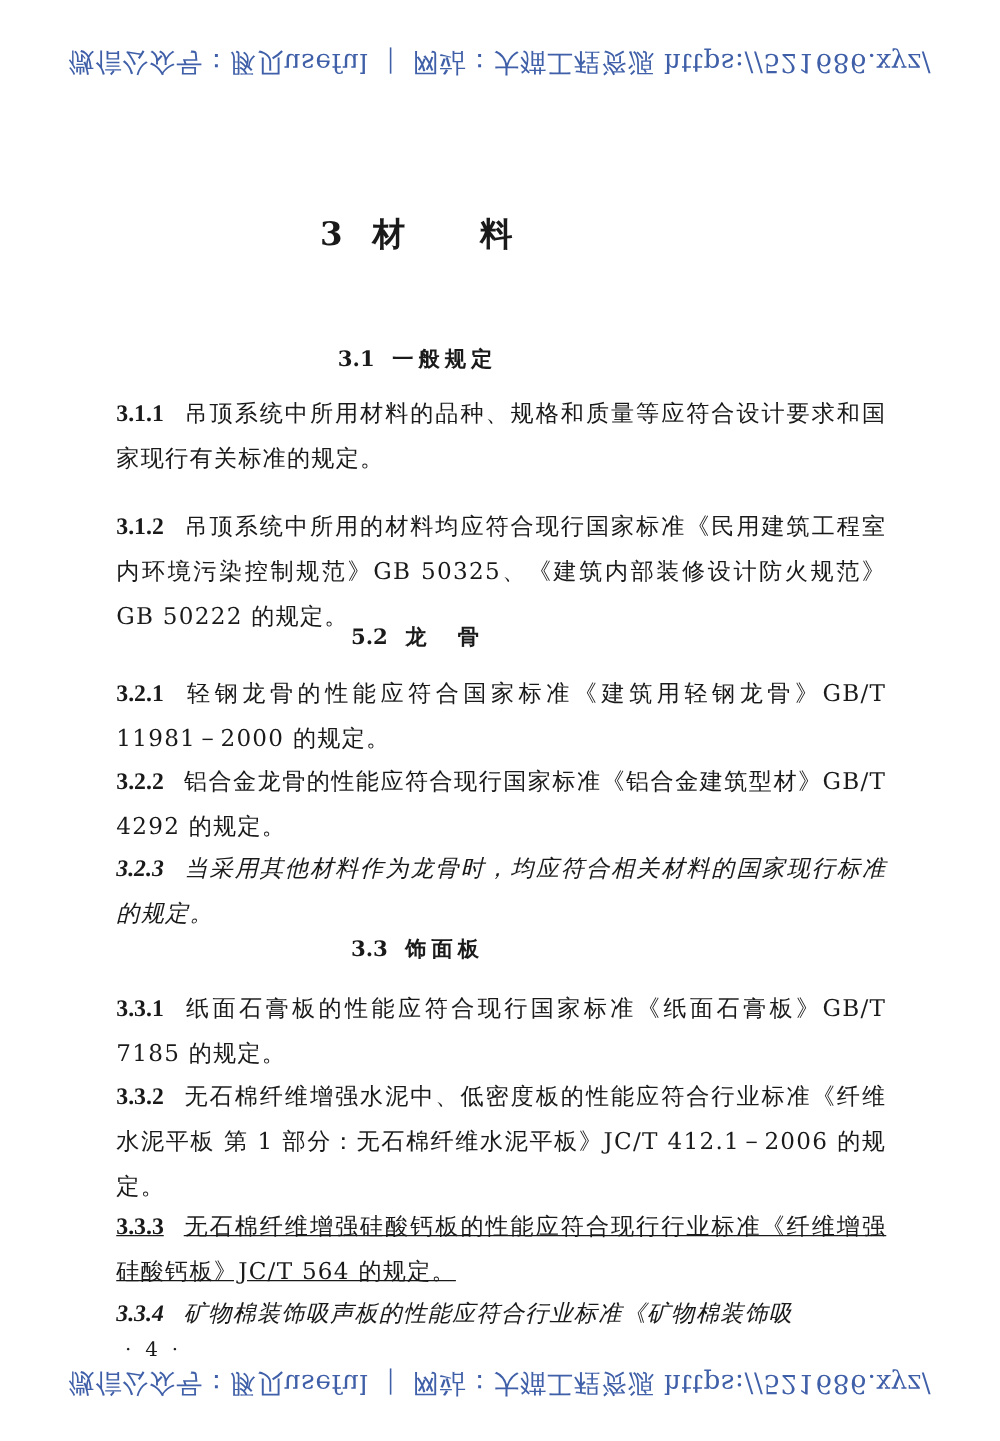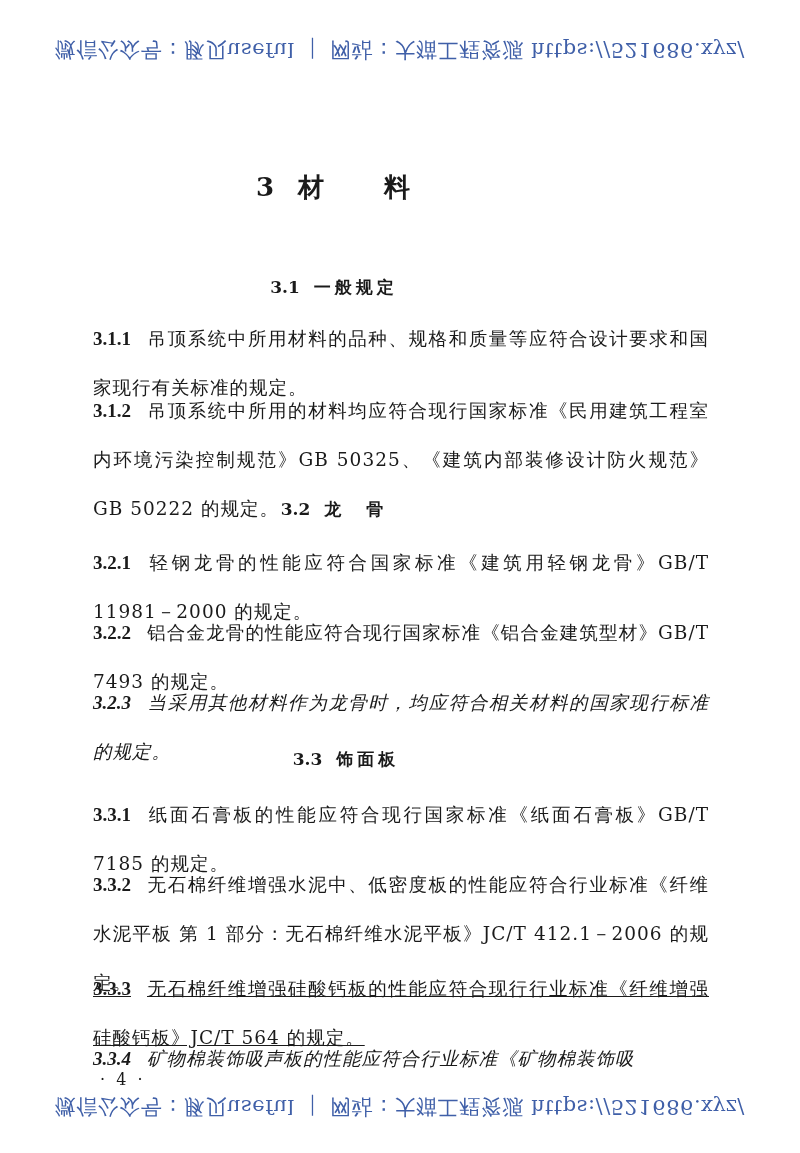--- a/index.html
+++ b/index.html
@@ -21,21 +21,21 @@
     }
     .chapter-title .num { margin-right: 22px; }
     .chapter-title .gap { display: inline-block; width: 58px; }
     .section {
       position: absolute; left: 0; width: 668px; text-align: center;
       font-size: 17px; font-weight: bold; letter-spacing: 4px;
     }
     .section .snum { margin-right: 14px; letter-spacing: 0; }
     .para {
       position: absolute; left: 93px; width: 616px;
-      font-size: 18.5px; line-height: 49px; letter-spacing: 1px;
+      font-size: 18.5px; line-height: 36px; letter-spacing: 1px;
       text-align: justify;
     }
     .para .cnum { font-weight: bold; font-family: "Liberation Serif", "DejaVu Serif", serif; margin-right: 16px; letter-spacing: 0; font-size: 19px; }
     .page-num {
       position: absolute; top: 1045px; left: 100px; font-size: 16px; letter-spacing: 3px;
     }
   </style>
 </head>
 <body>
 
@@ -44,38 +44,38 @@
 <div class="chapter-title">
   <span class="num">3</span><span>材</span><span class="gap"></span><span>料</span>
 </div>
 
 <div class="section" style="top:276px;">
   <span class="snum">3.1</span><span>一般规定</span>
 </div>
 <div class="para" style="top:314px;">
   <span class="cnum">3.1.1</span><span>吊顶系统中所用材料的品种、规格和质量等应符合设计要求和国家现行有关标准的规定。</span>
 </div>
-<div class="para" style="top:386px;">
+<div class="para" style="top:404px;">
   <span class="cnum">3.1.2</span><span>吊顶系统中所用的材料均应符合现行国家标准《民用建筑工程室内环境污染控制规范》GB 50325、《建筑内部装修设计防火规范》GB 50222 的规定。</span>
 </div>
 
 <div class="section" style="top:498px;">
-  <span class="snum">3.2</span><span>龙　骨</span>
+  <span class="snum">5.2</span><span>龙　骨</span>
 </div>
 <div class="para" style="top:538px;">
   <span class="cnum">3.2.1</span><span>轻钢龙骨的性能应符合国家标准《建筑用轻钢龙骨》GB/T 11981－2000 的规定。</span>
 </div>
 <div class="para" style="top:608px;">
-  <span class="cnum">3.2.2</span><span>铝合金龙骨的性能应符合现行国家标准《铝合金建筑型材》GB/T 7493 的规定。</span>
+  <span class="cnum">3.2.2</span><span>铝合金龙骨的性能应符合现行国家标准《铝合金建筑型材》GB/T 4292 的规定。</span>
 </div>
 <div class="para" style="top:678px;font-style:italic;">
   <span class="cnum">3.2.3</span><span>当采用其他材料作为龙骨时，均应符合相关材料的国家现行标准的规定。</span>
 </div>
 
-<div class="section" style="top:748px;padding-left:12px;">
+<div class="section" style="top:748px;">
   <span class="snum">3.3</span><span>饰面板</span>
 </div>
 <div class="para" style="top:790px;">
   <span class="cnum">3.3.1</span><span>纸面石膏板的性能应符合现行国家标准《纸面石膏板》GB/T 7185 的规定。</span>
 </div>
 <div class="para" style="top:860px;">
   <span class="cnum">3.3.2</span><span>无石棉纤维增强水泥中、低密度板的性能应符合行业标准《纤维水泥平板 第 1 部分：无石棉纤维水泥平板》JC/T 412.1－2006 的规定。</span>
 </div>
 <div class="para" style="top:964px;text-decoration:underline;">
   <span class="cnum">3.3.3</span><span>无石棉纤维增强硅酸钙板的性能应符合现行行业标准《纤维增强硅酸钙板》JC/T 564 的规定。</span>

